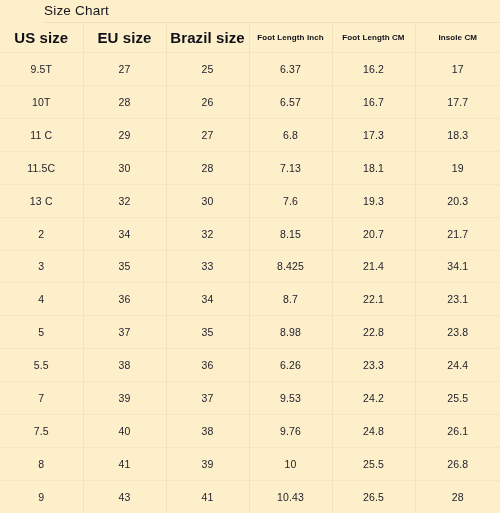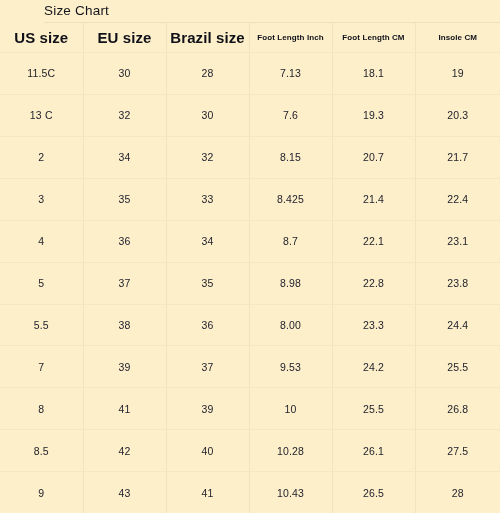--- a/index.html
+++ b/index.html
@@ -107,20 +107,44 @@
         <th class="h-big">US size</th>
         <th class="h-big">EU size</th>
         <th class="h-big">Brazil size</th>
         <th class="h-small">Foot Length Inch</th>
         <th class="h-small">Foot Length CM</th>
         <th class="h-small">Insole CM</th>
       </tr>
     </thead>
     <tbody id="table-body">
         <tr>
+          <td>9.5T</td>
+          <td>27</td>
+          <td>25</td>
+          <td>6.37</td>
+          <td>16.2</td>
+          <td>17</td>
+        </tr>
+        <tr>
+          <td>10T</td>
+          <td>28</td>
+          <td>26</td>
+          <td>6.57</td>
+          <td>16.7</td>
+          <td>17.7</td>
+        </tr>
+        <tr>
+          <td>11 C</td>
+          <td>29</td>
+          <td>27</td>
+          <td>6.8</td>
+          <td>17.3</td>
+          <td>18.3</td>
+        </tr>
+        <tr>
           <td>11.5C</td>
           <td>30</td>
           <td>28</td>
           <td>7.13</td>
           <td>18.1</td>
           <td>19</td>
         </tr>
         <tr>
           <td>13 C</td>
           <td>32</td>
@@ -136,21 +160,21 @@
           <td>8.15</td>
           <td>20.7</td>
           <td>21.7</td>
         </tr>
         <tr>
           <td>3</td>
           <td>35</td>
           <td>33</td>
           <td>8.425</td>
           <td>21.4</td>
-          <td>22.4</td>
+          <td>34.1</td>
         </tr>
         <tr>
           <td>4</td>
           <td>36</td>
           <td>34</td>
           <td>8.7</td>
           <td>22.1</td>
           <td>23.1</td>
         </tr>
         <tr>
@@ -158,49 +182,49 @@
           <td>37</td>
           <td>35</td>
           <td>8.98</td>
           <td>22.8</td>
           <td>23.8</td>
         </tr>
         <tr>
           <td>5.5</td>
           <td>38</td>
           <td>36</td>
-          <td>8.00</td>
+          <td>6.26</td>
           <td>23.3</td>
           <td>24.4</td>
         </tr>
         <tr>
           <td>7</td>
           <td>39</td>
           <td>37</td>
           <td>9.53</td>
           <td>24.2</td>
           <td>25.5</td>
         </tr>
         <tr>
+          <td>7.5</td>
+          <td>40</td>
+          <td>38</td>
+          <td>9.76</td>
+          <td>24.8</td>
+          <td>26.1</td>
+        </tr>
+        <tr>
           <td>8</td>
           <td>41</td>
           <td>39</td>
           <td>10</td>
           <td>25.5</td>
           <td>26.8</td>
         </tr>
         <tr>
-          <td>8.5</td>
-          <td>42</td>
-          <td>40</td>
-          <td>10.28</td>
-          <td>26.1</td>
-          <td>27.5</td>
-        </tr>
-        <tr>
           <td>9</td>
           <td>43</td>
           <td>41</td>
           <td>10.43</td>
           <td>26.5</td>
           <td>28</td>
         </tr>
       </tbody>
   </table>
 

